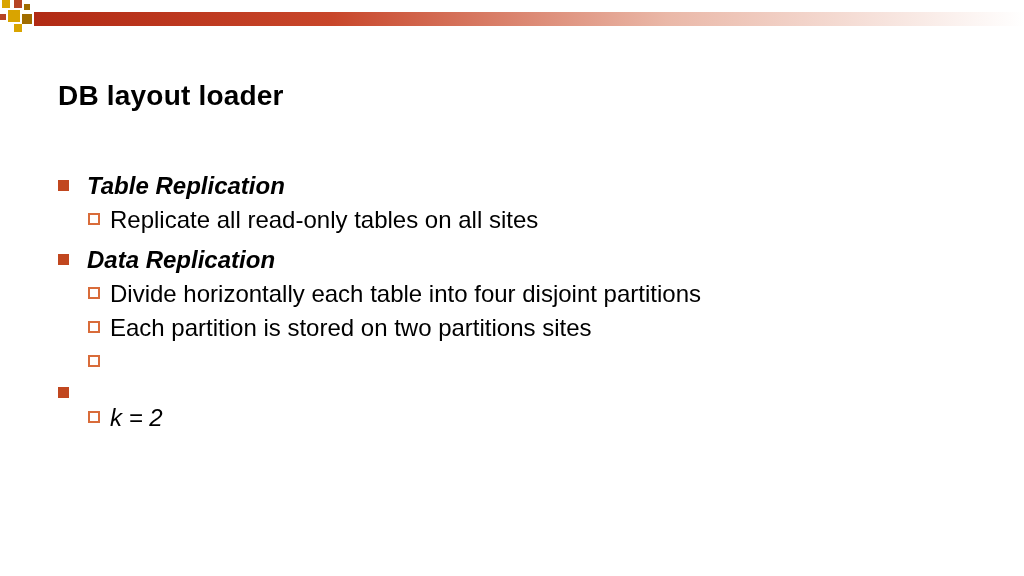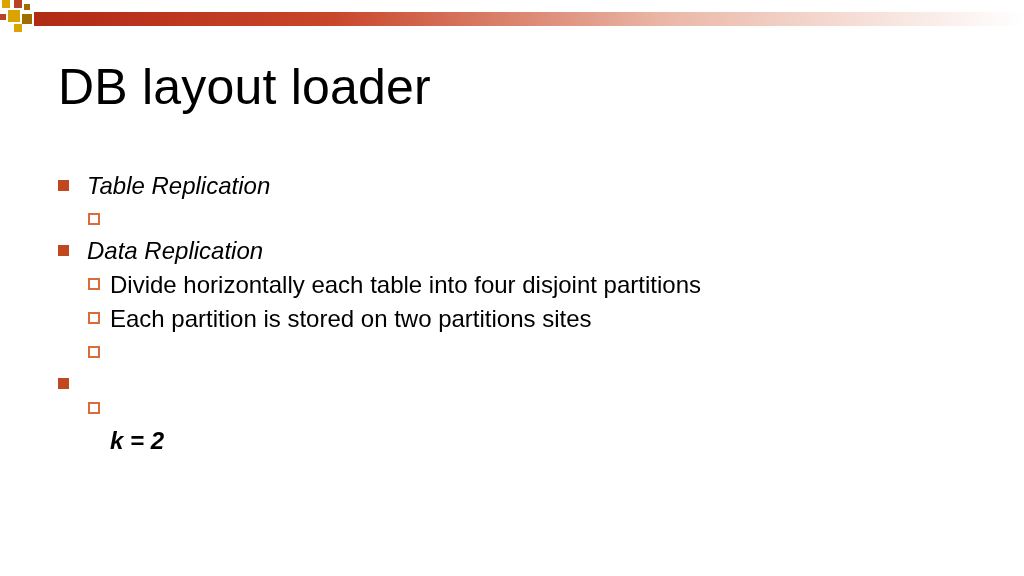--- a/index.html
+++ b/index.html
@@ -10,31 +10,31 @@
   .top-logo { position: absolute; top: 0; left: 0; width: 34px; height: 34px; }
   .px { position: absolute; }
   .y { background: #d9a400; } 
   .dy { background: #a06c00; } 
   .r { background: #b64424; } 
 
   
   .top-bar { position: absolute; top: 12px; left: 34px; right: 0; height: 14px;
              background: linear-gradient(to right, #b12a14 0%, #c8462a 30%, #eab8a8 64%, #ffffff 100%); }
 
-  .title { position: absolute; left: 58px; top: 58px; font-size: 50px; font-weight: 400; letter-spacing: 0.2px; }
+  .title { position: absolute; left: 58px; top: 80px; font-size: 28px; font-weight: 700; letter-spacing: 0.2px; }
 
   .content { position: absolute; left: 58px; top: 172px; right: 40px; }
   .l1 { display: flex; align-items: flex-start; margin-bottom: 6px; }
   .l1 .bullet { width: 11px; height: 11px; background: #c1471f; margin-top: 8px; margin-right: 18px; flex-shrink: 0; }
-  .l1 .txt { font-size: 24px; font-weight: normal; font-style: italic; }
+  .l1 .txt { font-size: 24px; font-weight: bold; font-style: italic; }
 
   .l2 { display: flex; align-items: flex-start; margin-left: 30px; margin-bottom: 6px; }
   .l2 .bullet { width: 12px; height: 12px; border: 2px solid #d96c3a; margin-top: 7px; margin-right: 10px; flex-shrink: 0; background: transparent; }
   .l2 .txt { font-size: 24px; font-weight: 400; }
-  .l2 .txt.italic { font-style: italic; font-weight: bold; margin-top: 32px; }
+  .l2 .txt.italic { font-style: italic; font-weight: normal; }
 
   .group { margin-bottom: 12px; }
 </style>
 </head>
 <body>
 <div class="slide">
 
   <div class="top-logo">
     <div class="px y" style="left:2px;  top:0px;  width:8px;  height:8px;"></div>
     <div class="px r" style="left:14px; top:0px;  width:8px;  height:8px;"></div>
@@ -51,20 +51,21 @@
 
   <div class="content">
 
     <div class="group">
       <div class="l1">
         <div class="bullet"></div>
         <div class="txt">Table Replication</div>
       </div>
       <div class="l2">
         <div class="bullet"></div>
+        <div class="txt">Replicate all read-only tables on all sites</div>
       </div>
     </div>
 
     <div class="group">
       <div class="l1">
         <div class="bullet"></div>
         <div class="txt">Data Replication</div>
       </div>
       <div class="l2">
         <div class="bullet"></div>

